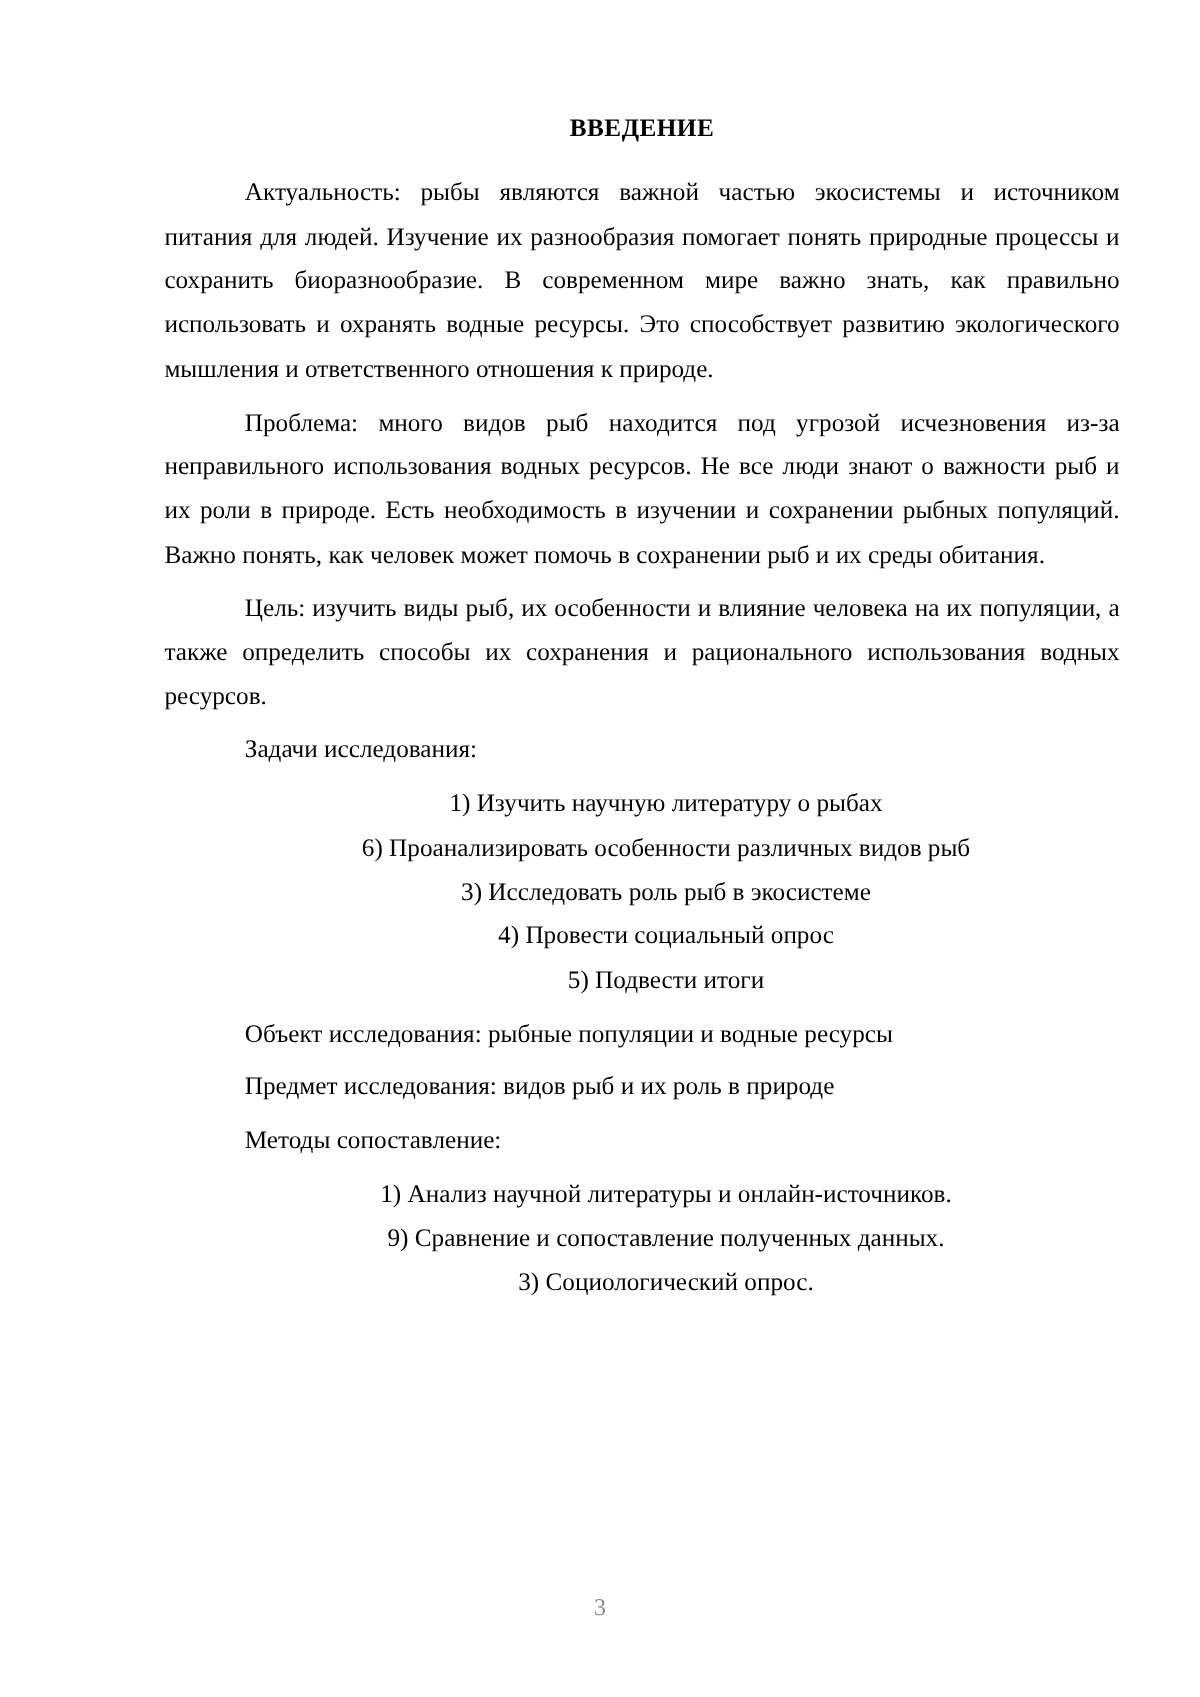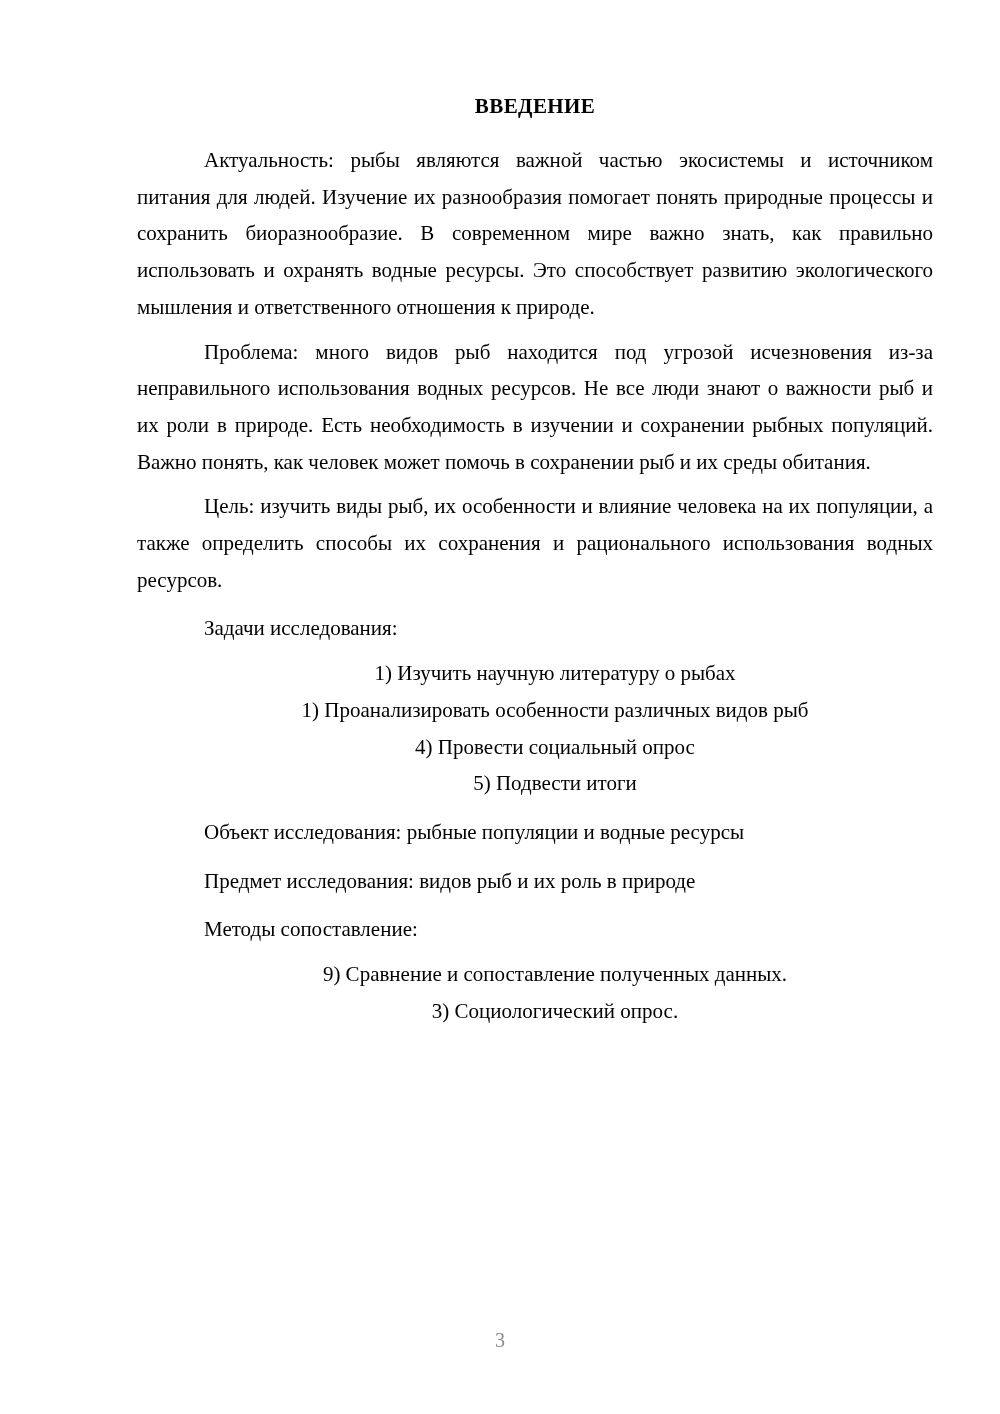--- a/index.html
+++ b/index.html
@@ -51,21 +51,21 @@
     margin: 0 0 8px 0;
     hyphens: none;
   }
 
   
   .lead-line {
     font-size: 21px;
     line-height: 36.7px;
     text-align: left;
     text-indent: 67px;
-    margin: 12px 0 8px 0;
+    margin: 0 0 8px 0;
   }
 
   .list {
     list-style: none;
     margin: 0 0 8px 0;
     padding: 0;
   }
   .list-item {
     font-size: 21px;
     line-height: 36.7px;
@@ -97,33 +97,35 @@
     <p class="para">Актуальность: рыбы являются важной частью экосистемы и источником питания для людей. Изучение их разнообразия помогает понять природные процессы и сохранить биоразнообразие. В современном мире важно знать, как правильно использовать и охранять водные ресурсы. Это способствует развитию экологического мышления и ответственного отношения к природе.</p>
 
     <p class="para">Проблема: много видов рыб находится под угрозой исчезновения из-за неправильного использования водных ресурсов. Не все люди знают о важности рыб и их роли в природе. Есть необходимость в изучении и сохранении рыбных популяций. Важно понять, как человек может помочь в сохранении рыб и их среды обитания.</p>
 
     <p class="para">Цель: изучить виды рыб, их особенности и влияние человека на их популяции, а также определить способы их сохранения и рационального использования водных ресурсов.</p>
 
     <p class="lead-line">Задачи исследования:</p>
 
     <ul class="list">
       <li class="list-item">1) Изучить научную литературу о рыбах</li>
-      <li class="list-item">1) Проанализировать особенности различных видов рыб</li>
+      <li class="list-item">6) Проанализировать особенности различных видов рыб</li>
+      <li class="list-item">3) Исследовать роль рыб в экосистеме</li>
       <li class="list-item">4) Провести социальный опрос</li>
       <li class="list-item">5) Подвести итоги</li>
     </ul>
 
     <p class="lead-line">Объект исследования: рыбные популяции и водные ресурсы</p>
 
     <p class="lead-line">Предмет исследования: видов рыб и их роль в природе</p>
 
 
     <p class="lead-line">Методы сопоставление:</p>
 
     <ul class="list">
+      <li class="list-item">1) Анализ научной литературы и онлайн-источников.</li>
       <li class="list-item">9) Сравнение и сопоставление полученных данных.</li>
       <li class="list-item">3) Социологический опрос.</li>
     </ul>
 
   </div>
 
   <div class="page-number">3</div>
 
 </div>
 

